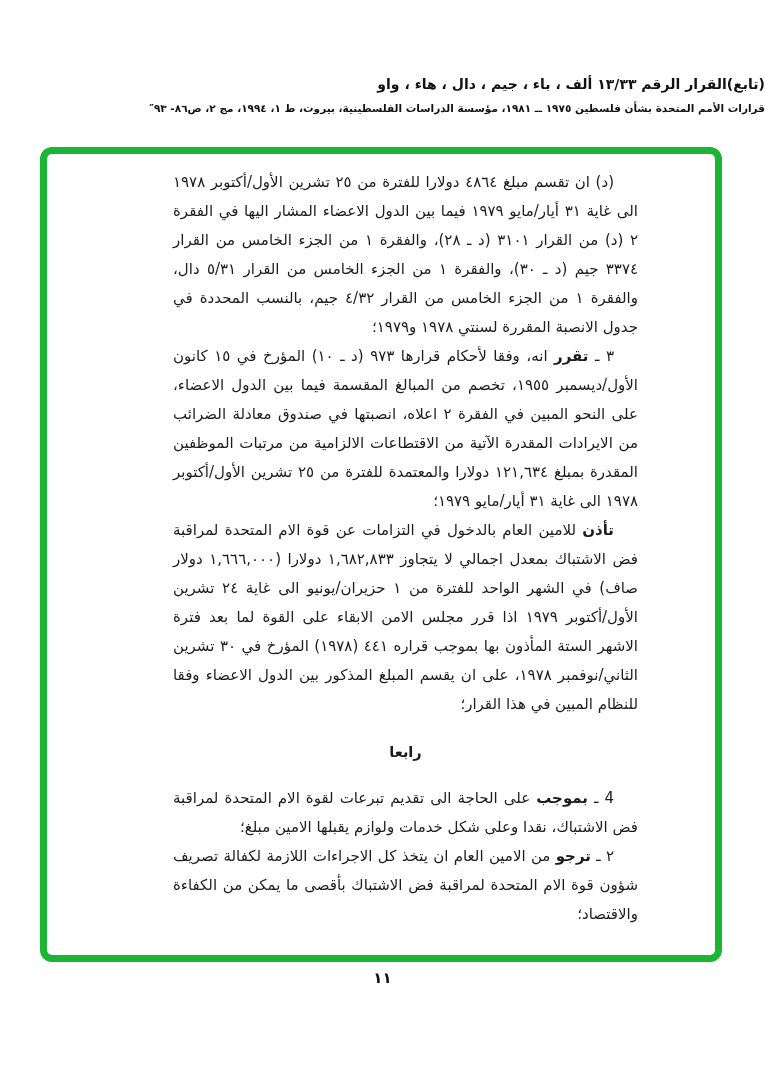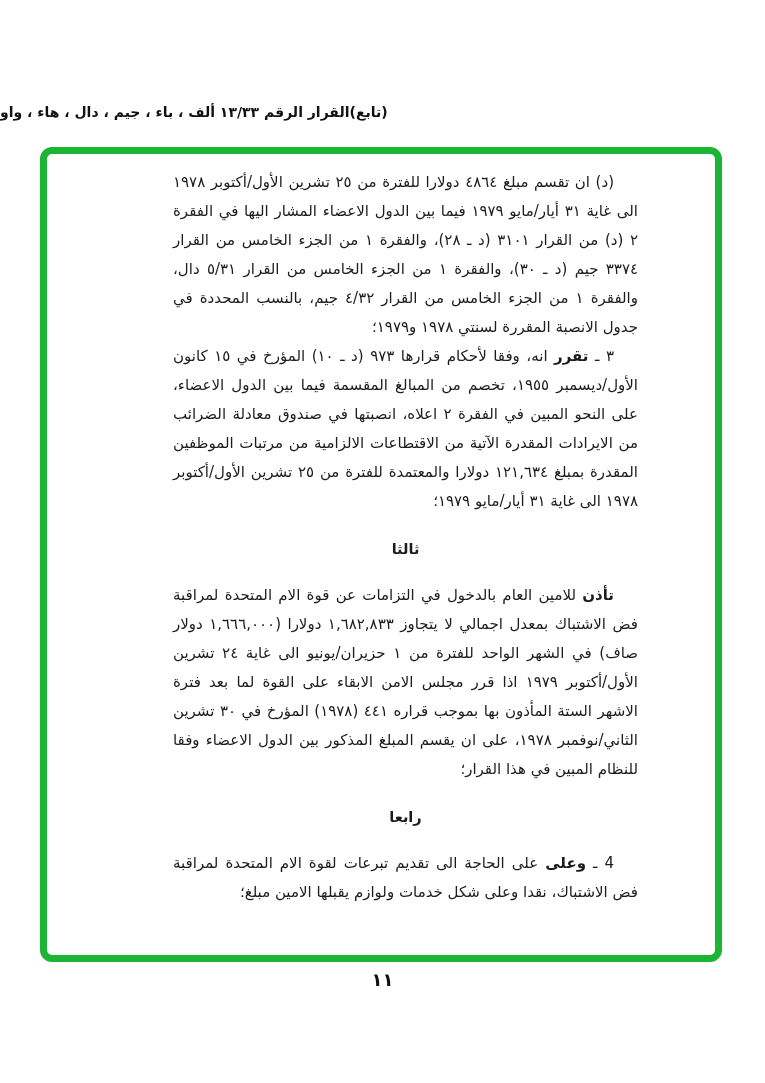--- a/index.html
+++ b/index.html
@@ -13,24 +13,23 @@
     width: 765px;
     height: 1083px;
     background: #ffffff;
     overflow: hidden;
   }
   .header {
     position: absolute;
     top: 76px;
     left: 0;
     right: 0;
-    text-align: left;
+    text-align: right;
     direction: rtl;
     color: #111111;
-    margin-top: 28px;
   }
   .header-title {
     font-size: 14px;
     font-weight: bold;
     letter-spacing: 0.2px;
   }
   .header-source {
     margin-top: 10px;
     font-size: 10.5px;
     font-weight: bold;
@@ -69,41 +68,42 @@
     font-size: 14.5px;
     margin: 19px 0 17px 0;
     text-indent: 0;
   }
   .page-number {
     position: absolute;
     top: 969px;
     left: 0;
     right: 0;
     text-align: center;
-    font-size: 18px;
+    font-size: 15px;
     font-weight: bold;
     color: #111111;
     direction: rtl;
   }
 </style>
 </head>
 <body>
 
 <div class="page">
 
   <div class="header">
     <div class="header-title">(تابع)القرار الرقم ١٣/٣٣ ألف ، باء ، جيم ، دال ، هاء ، واو</div>
+    <div class="header-source">قرارات الأمم المتحدة بشأن فلسطين ١٩٧٥ ــ ١٩٨١، مؤسسة الدراسات الفلسطينية، بيروت، ط ١، ١٩٩٤، مج ٢، ص٨٦- ٩٣″</div>
   </div>
 
   <div class="green-box" style="border-color: rgb(28, 180, 52);"></div>
 
   <div class="doc-body">
       <p class="para"><span>(د) ان تقسم مبلغ ٤٨٦٤ دولارا للفترة من ٢٥ تشرين الأول/أكتوبر ١٩٧٨ الى غاية ٣١ أيار/مايو ١٩٧٩ فيما بين الدول الاعضاء المشار اليها في الفقرة ٢ (د) من القرار ٣١٠١ (د ـ ٢٨)، والفقرة ١ من الجزء الخامس من القرار ٣٣٧٤ جيم (د ـ ٣٠)، والفقرة ١ من الجزء الخامس من القرار ٥/٣١ دال، والفقرة ١ من الجزء الخامس من القرار ٤/٣٢ جيم، بالنسب المحددة في جدول الانصبة المقررة لسنتي ١٩٧٨ و١٩٧٩؛</span></p>
       <p class="para"><span>٣ ـ </span><span class="bold">تقرر</span><span> انه، وفقا لأحكام قرارها ٩٧٣ (د ـ ١٠) المؤرخ في ١٥ كانون الأول/ديسمبر ١٩٥٥، تخصم من المبالغ المقسمة فيما بين الدول الاعضاء، على النحو المبين في الفقرة ٢ اعلاه، انصبتها في صندوق معادلة الضرائب من الايرادات المقدرة الآتية من الاقتطاعات الالزامية من مرتبات الموظفين المقدرة بمبلغ ١٢١,٦٣٤ دولارا والمعتمدة للفترة من ٢٥ تشرين الأول/أكتوبر ١٩٧٨ الى غاية ٣١ أيار/مايو ١٩٧٩؛</span></p>
-      <div class="section-heading">ثالثا</div>
       <p class="para"><span class="bold">تأذن</span><span> للامين العام بالدخول في التزامات عن قوة الام المتحدة لمراقبة فض الاشتباك بمعدل اجمالي لا يتجاوز ١,٦٨٢,٨٣٣ دولارا (١,٦٦٦,٠٠٠ دولار صاف) في الشهر الواحد للفترة من ١ حزيران/يونيو الى غاية ٢٤ تشرين الأول/أكتوبر ١٩٧٩ اذا قرر مجلس الامن الابقاء على القوة لما بعد فترة الاشهر الستة المأذون بها بموجب قراره ٤٤١ (١٩٧٨) المؤرخ في ٣٠ تشرين الثاني/نوفمبر ١٩٧٨، على ان يقسم المبلغ المذكور بين الدول الاعضاء وفقا للنظام المبين في هذا القرار؛</span></p>
       <div class="section-heading">رابعا</div>
-      <p class="para"><span>4 ـ </span><span class="bold">وعلى</span><span> على الحاجة الى تقديم تبرعات لقوة الام المتحدة لمراقبة فض الاشتباك، نقدا وعلى شكل خدمات ولوازم يقبلها الامين مبلغ؛</span></p>
+      <p class="para"><span>4 ـ </span><span class="bold">بموجب</span><span> على الحاجة الى تقديم تبرعات لقوة الام المتحدة لمراقبة فض الاشتباك، نقدا وعلى شكل خدمات ولوازم يقبلها الامين مبلغ؛</span></p>
+      <p class="para"><span>٢ ـ </span><span class="bold">ترجو</span><span> من الامين العام ان يتخذ كل الاجراءات اللازمة لكفالة تصريف شؤون قوة الام المتحدة لمراقبة فض الاشتباك بأقصى ما يمكن من الكفاءة والاقتصاد؛</span></p>
     </div>
 
   <div class="page-number">١١</div>
 
 </div>
 
 </body></html>

